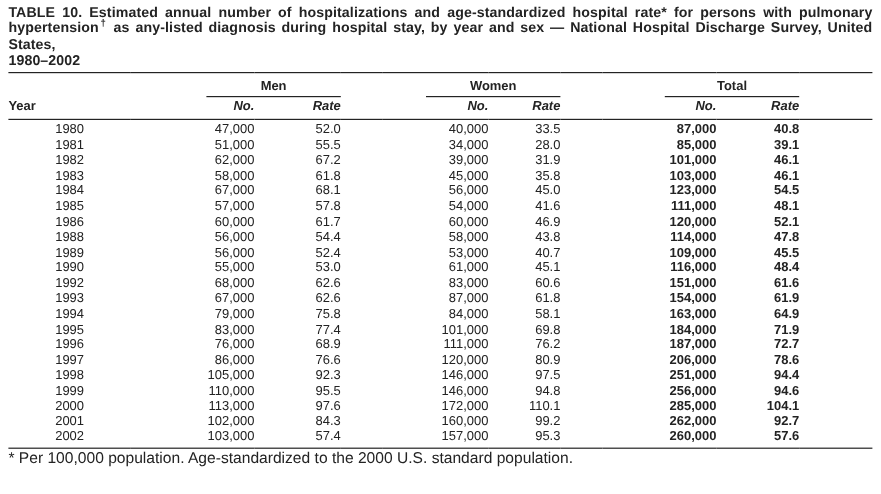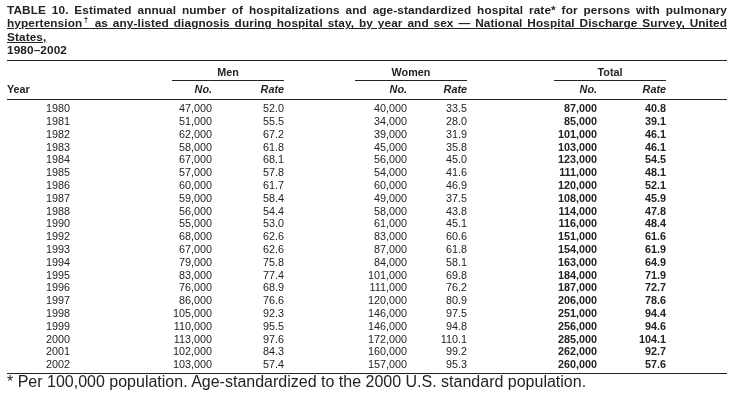--- a/index.html
+++ b/index.html
@@ -69,33 +69,33 @@
   td.year { text-align: center; }
   td.total { font-weight: bold; }
   tbody tr:first-child td { padding-top: 2px; }
   tbody tr:last-child td {
     border-bottom: 1.5px solid #232323;
     padding-bottom: 2px;
   }
   
   .footnote {
     margin: 2px 0 0 0;
-    font-size: 16px;
+    font-size: 13px;
     line-height: 12px;
   }
   .footnote:first-of-type { margin-top: 3px; }
 </style>
 </head>
 <body>
 
 <div class="page">
 
   <p class="title">
     <span class="title-line-justify" style="display:block;"><span>TABLE 10. Estimated annual number of hospitalizations and age-standardized hospital rate* for persons with pulmonary</span></span>
-    <span class="title-line-justify" style="display:block;text-decoration:underline;"><span>hypertension</span><sup>†</sup><span> as any-listed diagnosis during hospital stay, by year and sex — National Hospital Discharge Survey, United States,</span></span>
+    <span class="title-line-justify" style="display:block;"><span>hypertension</span><sup>†</sup><span> as any-listed diagnosis during hospital stay, by year and sex — National Hospital Discharge Survey, United States,</span></span>
     <span style="display:block;">1980–2002</span>
   </p>
 
   <table>
     <colgroup>
       <col style="width:102px">
       <col style="width:103px">
       <col style="width:72px">
       <col style="width:35px">
       <col style="width:88px">
@@ -213,44 +213,44 @@
       <td class="num">61.7</td>
       <td></td>
       <td class="num">60,000</td>
       <td class="num">46.9</td>
       <td></td>
       <td class="num total">120,000</td>
       <td class="num total">52.1</td>
       <td></td>
     </tr>
         <tr>
-      <td class="year">1987</td>
-      <td class="num">59,000</td>
-      <td class="num">58.4</td>
-      <td></td>
-      <td class="num">49,000</td>
-      <td class="num">37.5</td>
-      <td></td>
-      <td class="num total">108,000</td>
-      <td class="num total">45.9</td>
-      <td></td>
-    </tr>
-        <tr>
       <td class="year">1988</td>
       <td class="num">56,000</td>
       <td class="num">54.4</td>
       <td></td>
       <td class="num">58,000</td>
       <td class="num">43.8</td>
       <td></td>
       <td class="num total">114,000</td>
       <td class="num total">47.8</td>
       <td></td>
     </tr>
         <tr>
+      <td class="year">1989</td>
+      <td class="num">56,000</td>
+      <td class="num">52.4</td>
+      <td></td>
+      <td class="num">53,000</td>
+      <td class="num">40.7</td>
+      <td></td>
+      <td class="num total">109,000</td>
+      <td class="num total">45.5</td>
+      <td></td>
+    </tr>
+        <tr>
       <td class="year">1990</td>
       <td class="num">55,000</td>
       <td class="num">53.0</td>
       <td></td>
       <td class="num">61,000</td>
       <td class="num">45.1</td>
       <td></td>
       <td class="num total">116,000</td>
       <td class="num total">48.4</td>
       <td></td>

